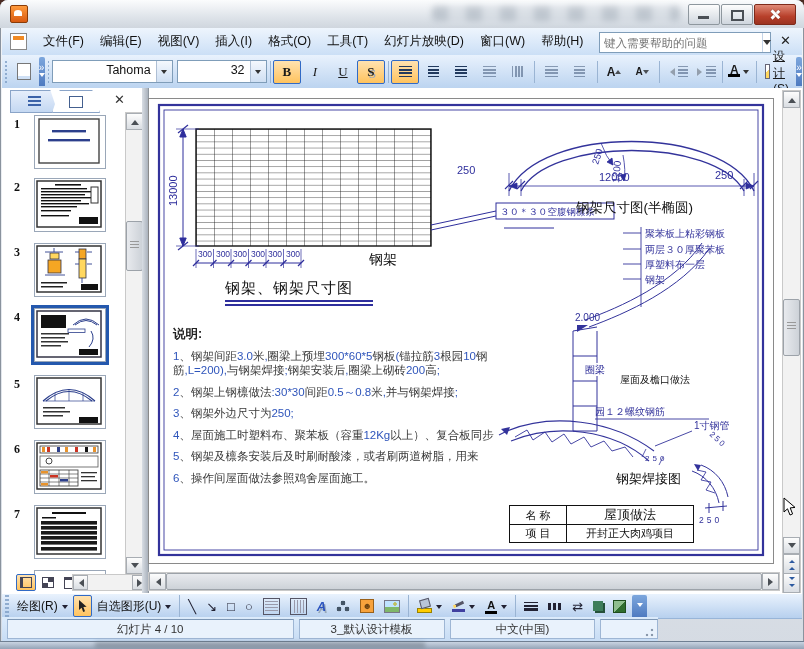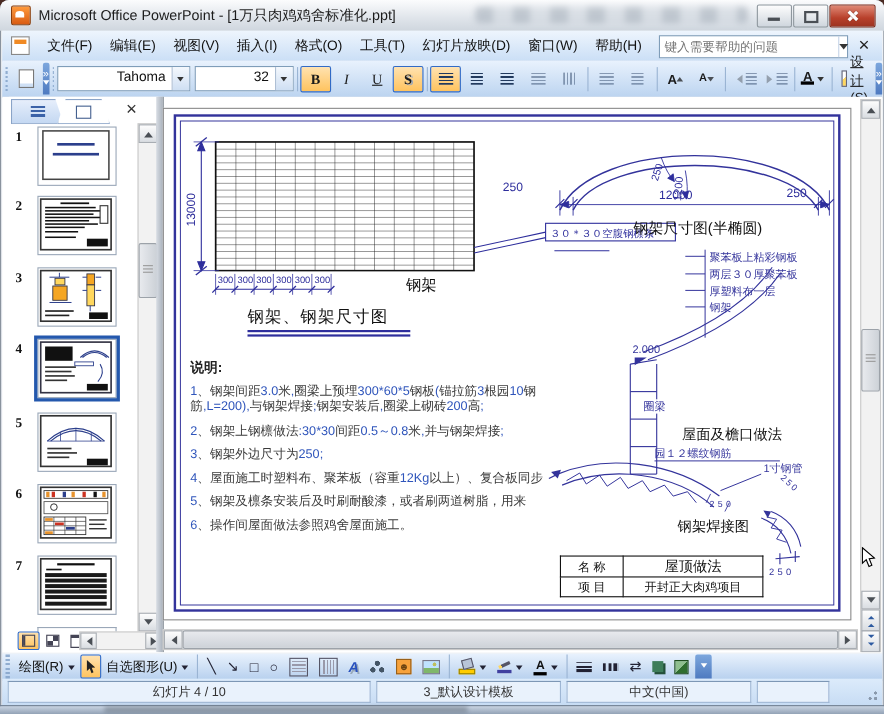--- a/index.html
+++ b/index.html
@@ -128,38 +128,37 @@
   .colico{display:flex;flex-direction:column;align-items:center;justify-content:center;height:18px;}
   .ic-fill{position:relative;width:13px;height:9px;}
   .ic-fill::before{content:"";position:absolute;left:2px;top:0;width:8px;height:7px;background:#b8c4d8;border:1px solid #556;transform:rotate(-15deg);}
   .ic-pen{position:relative;width:13px;height:9px;}
   .ic-pen::before{content:"";position:absolute;left:1px;top:3px;width:11px;height:3px;background:linear-gradient(90deg,#ffd75e 25%,#556 25%);transform:rotate(-25deg);}
   .ic-ls{width:14px;height:9px;background:linear-gradient(#223 0 1px,transparent 1px 3px,#223 3px 5px,transparent 5px 6px,#223 6px 9px);}
   .ic-ds{width:14px;height:7px;background:repeating-linear-gradient(90deg,#223 0 3px,transparent 3px 5px);background-size:14px 1.5px;background-repeat:repeat-y;}
   .ic-shadow{width:10px;height:10px;background:#3e7d5a;box-shadow:2px 2px 0 #24503a;}
   .ic-3d{width:11px;height:11px;background:linear-gradient(135deg,#8fbf8f 50%,#2f6e2f 50%);border:1px solid #1e4d1e;}
   
-  .statusbar{position:absolute;left:2px;top:617px;width:800px;height:24px;background:linear-gradient(#dcebfb,#c7dcf4);display:flex;align-items:center;font-size:11.5px;color:#333;}
+  .statusbar{position:absolute;left:2px;top:617px;width:656px;height:24px;background:linear-gradient(#dcebfb,#c7dcf4);display:flex;align-items:center;font-size:11.5px;color:#333;}
   .spane{height:18px;border:1px solid #9eb6d4;border-top-color:#7d97b5;background:#e9f2fc;display:flex;align-items:center;justify-content:center;margin-left:5px;}
   .grip-dots{position:absolute;right:3px;bottom:3px;width:12px;height:12px;
     background:radial-gradient(circle at 9px 9px,#8a99ac 1.3px,transparent 1.6px),radial-gradient(circle at 9px 4px,#8a99ac 1.3px,transparent 1.6px),radial-gradient(circle at 4px 9px,#8a99ac 1.3px,transparent 1.6px);}
   .botborder{position:absolute;left:0;top:641px;width:804px;height:8px;background:linear-gradient(#c9d4e2,#8c9cb0);border-top:1px solid #6f7f92;}
   .smudge2{position:absolute;left:95px;top:642px;width:330px;height:6px;background:#5d6874;opacity:.45;filter:blur(2px);}
   .cursor{position:absolute;left:783px;top:497px;z-index:50;}
   svg text{font-family:"Liberation Sans","DejaVu Sans",sans-serif;}
 </style>
 </head>
 <body>
 
 <div id="win">
   <div class="frame">
 
     <div class="titlebar">
       <div class="appicon"></div>
-      <div class="title-text">Microsoft Office PowerPoint - [1万只肉鸡鸡舍标准化.ppt]</div>
       <div class="smudge1"></div>
       <div class="caps">
         <div class="cap min"></div>
         <div class="cap max"></div>
         <div class="cap close"></div>
       </div>
     </div>
 
     <div class="menubar">
       <div class="mdoc"></div>
@@ -576,21 +575,21 @@
           </g>
           <path d="M552 366 l-7 -1 4 7 z" fill="#33339b"></path>
           <text x="550" y="424" font-size="8.5" fill="#33339b" letter-spacing="3">250</text>
         </svg>
 
         <div class="olay" style="left:220px;top:152px;font-size:14px">钢架</div>
         <div class="olay" style="left:76px;top:180px;font-size:15px;letter-spacing:1px">钢架、钢架尺寸图</div>
         <div class="dul" style="left:76px;top:201px;width:148px"></div>
         <div class="dul" style="left:76px;top:204.5px;width:148px"></div>
         <div class="olay" style="left:427px;top:100px;font-size:13.5px">钢架尺寸图(半椭圆)</div>
-        <div class="olay" style="left:471px;top:287px;font-size:13px">屋面及檐口做法</div>
+        <div class="olay" style="left:471px;top:274px;font-size:10px">屋面及檐口做法</div>
         <div class="olay" style="left:467px;top:371px;font-size:13px">钢架焊接图</div>
 
         <div class="notes">
           <div class="head">说明:</div>
           <div class="item fmt-num"><span class="num">1</span>、钢架间距<span class="num">3.0</span>米<span class="num">,</span>圈梁上预埋<span class="num">300*60*5</span>钢板<span class="num">(</span>锚拉筋<span class="num">3</span>根园<span class="num">10</span>钢</div>
           <div class="cont fmt-num">筋<span class="num">,L=200),</span>与钢架焊接<span class="num">;</span>钢架安装后<span class="num">,</span>圈梁上砌砖<span class="num">200</span>高<span class="num">;</span></div>
           <div class="item fmt-num"><span class="num">2</span>、钢架上钢檩做法<span class="num">:30*30</span>间距<span class="num">0.5～0.8</span>米<span class="num">,</span>并与钢架焊接<span class="num">;</span></div>
           <div class="item fmt-num"><span class="num">3</span>、钢架外边尺寸为<span class="num">250;</span></div>
           <div class="item fmt-num"><span class="num">4</span>、屋面施工时塑料布、聚苯板（容重<span class="num">12Kg</span>以上）、复合板同步</div>
           <div class="item fmt-num"><span class="num">5</span>、钢架及檩条安装后及时刷耐酸漆，或者刷两道树脂，用来</div>

